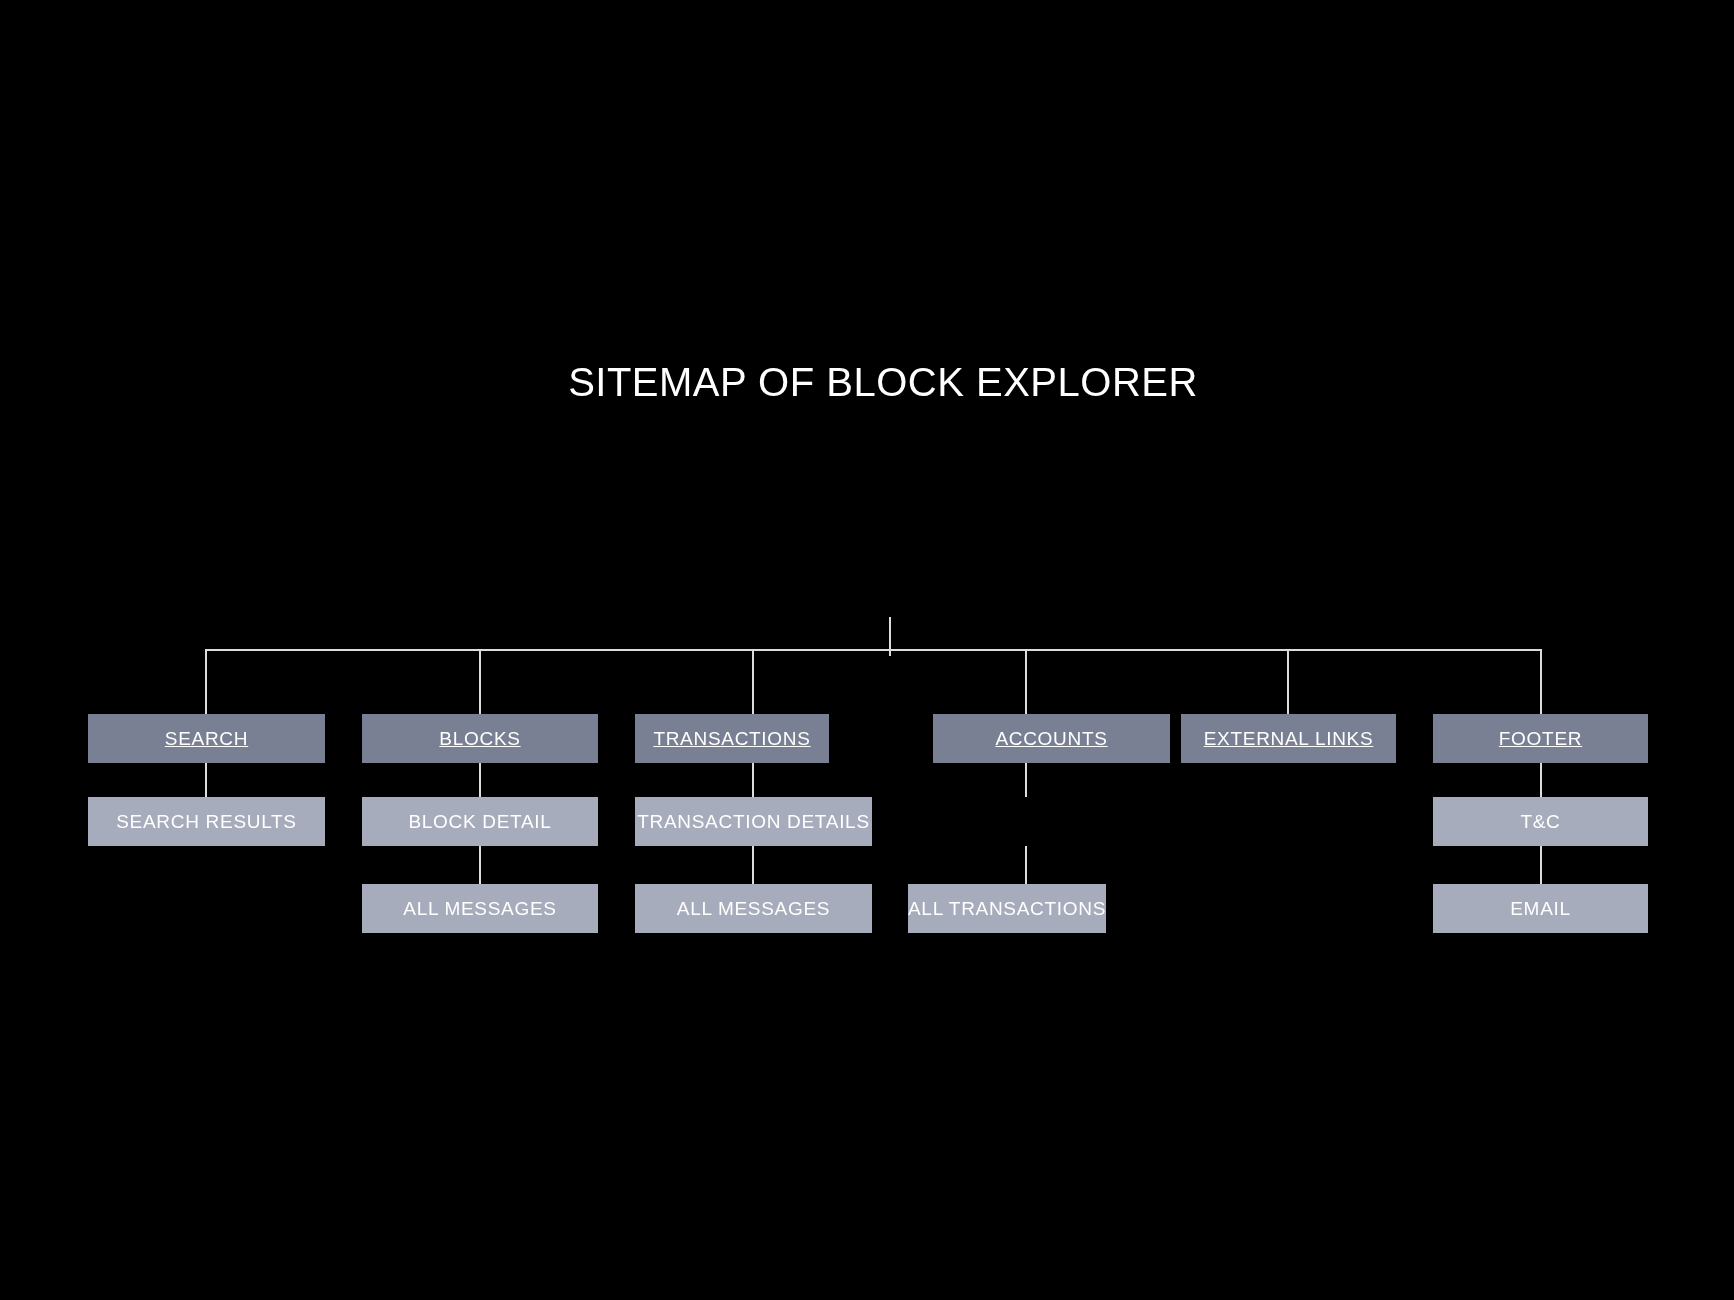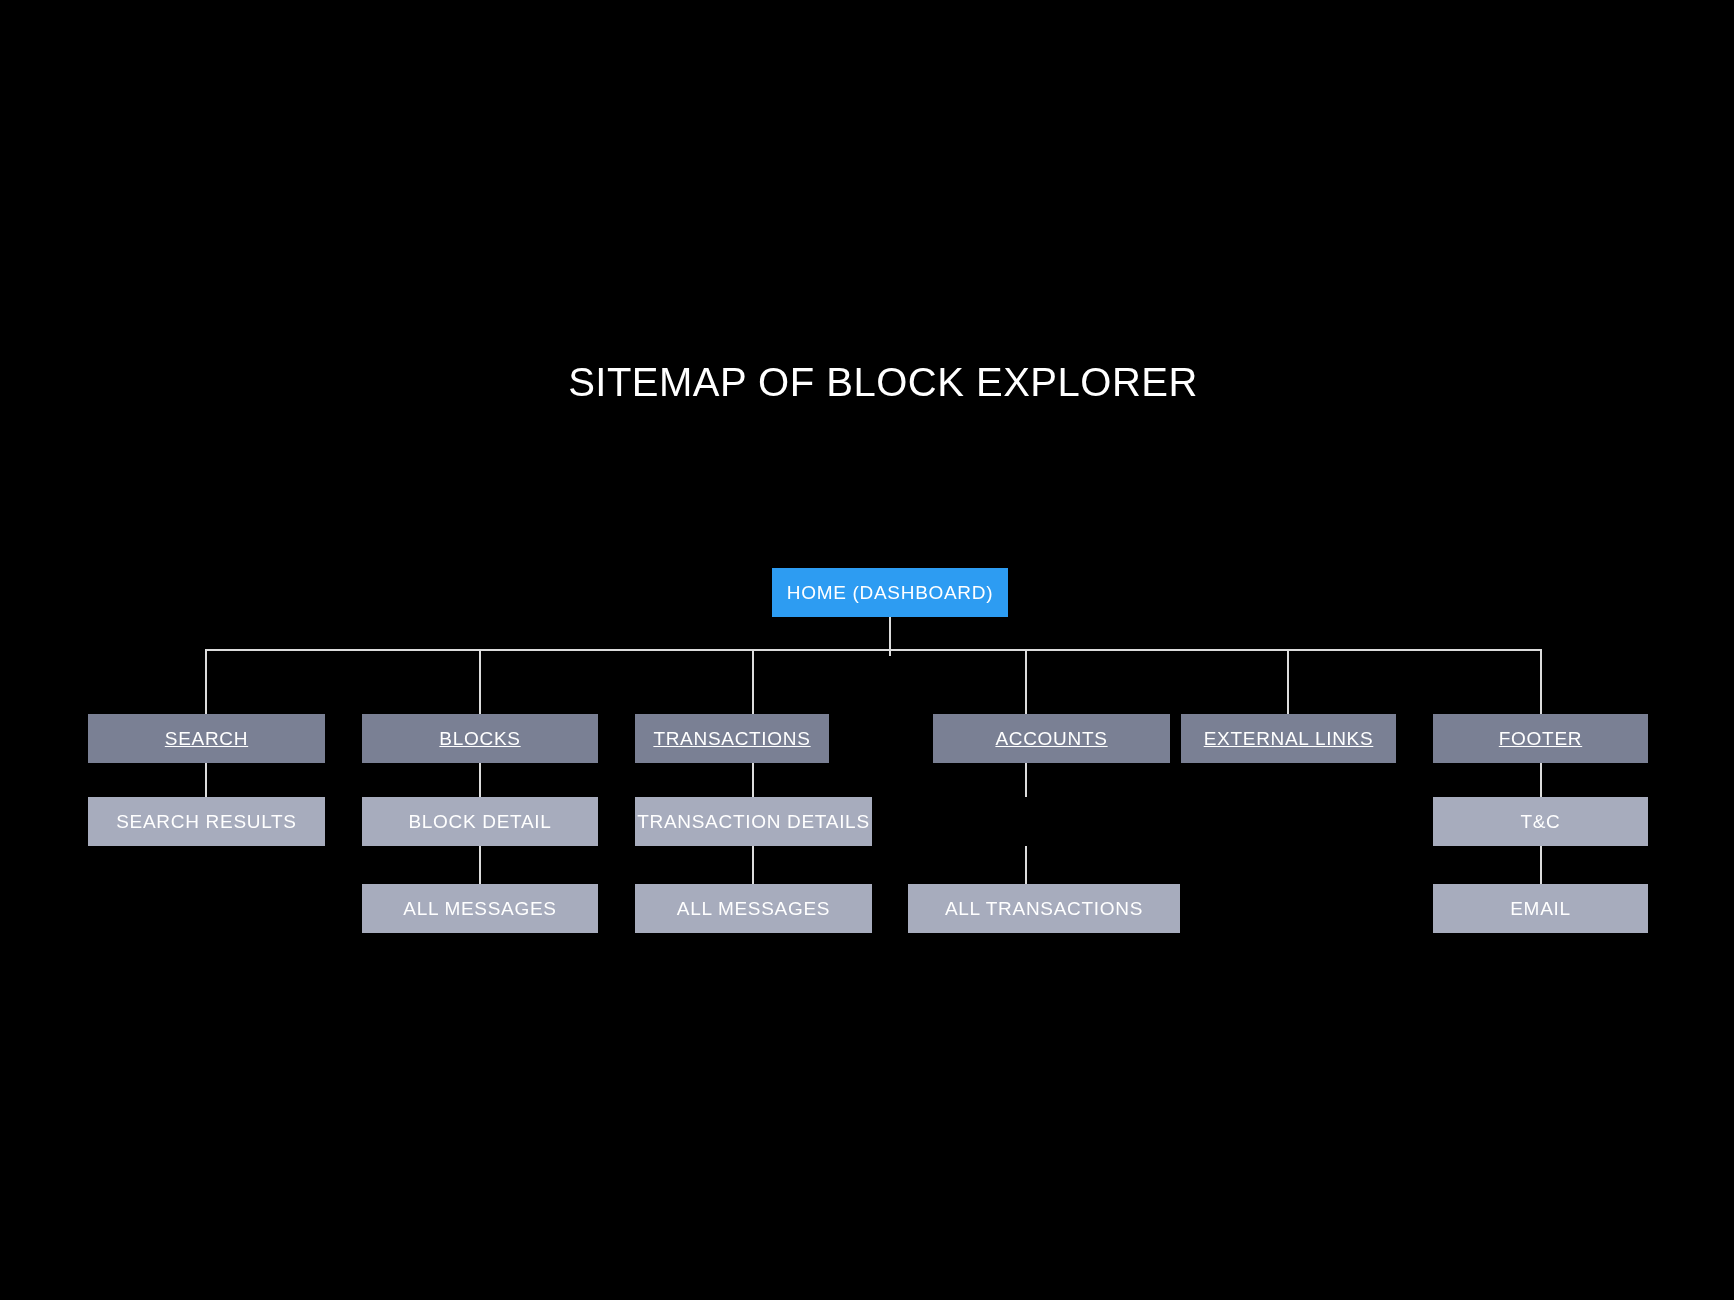--- a/index.html
+++ b/index.html
@@ -40,21 +40,20 @@
   .vline { width:2px; }
   .hline { height:2px; }
 </style>
 </head>
 <body>
 
 <div class="canvas">
 
   <h1 class="title">SITEMAP OF BLOCK EXPLORER</h1>
 
-  <div class="node root-node" style="left:772px; top:568px; width:236px;">HOME (DASHBOARD)</div>
 
   <div class="vline" style="left:889px; top:617px; height:39px;"></div>
   <div class="hline" style="left:206px; top:649px; width:1336px;"></div>
 
   <div class="vline" style="left:205px;  top:649px; height:65px;"></div>
   <div class="vline" style="left:479px;  top:649px; height:65px;"></div>
   <div class="vline" style="left:752px;  top:649px; height:65px;"></div>
   <div class="vline" style="left:1025px; top:649px; height:65px;"></div>
   <div class="vline" style="left:1287px; top:649px; height:65px;"></div>
   <div class="vline" style="left:1540px; top:649px; height:65px;"></div>
@@ -77,16 +76,16 @@
   <div class="node lvl1" style="left:1181px; top:714px; width:215px;">EXTERNAL LINKS</div>
   <div class="node lvl1" style="left:1433px; top:714px; width:215px;">FOOTER</div>
 
   <div class="node child" style="left:88px;   top:797px; width:237px;">SEARCH RESULTS</div>
   <div class="node child" style="left:362px;  top:797px; width:236px;">BLOCK DETAIL</div>
   <div class="node child" style="left:635px;  top:797px; width:237px;">TRANSACTION DETAILS</div>
   <div class="node child" style="left:1433px; top:797px; width:215px;">T&amp;C</div>
 
   <div class="node child" style="left:362px;  top:884px; width:236px;">ALL MESSAGES</div>
   <div class="node child" style="left:635px;  top:884px; width:237px;">ALL MESSAGES</div>
-  <div class="node child" style="left:908px;  top:884px; width:272px;">ALL TRANSACTIONS</div>
+  <div class="node child" style="left:908px;  top:884px; width:198px;">ALL TRANSACTIONS</div>
   <div class="node child" style="left:1433px; top:884px; width:215px;">EMAIL</div>
 
 </div>
 
 </body></html>

